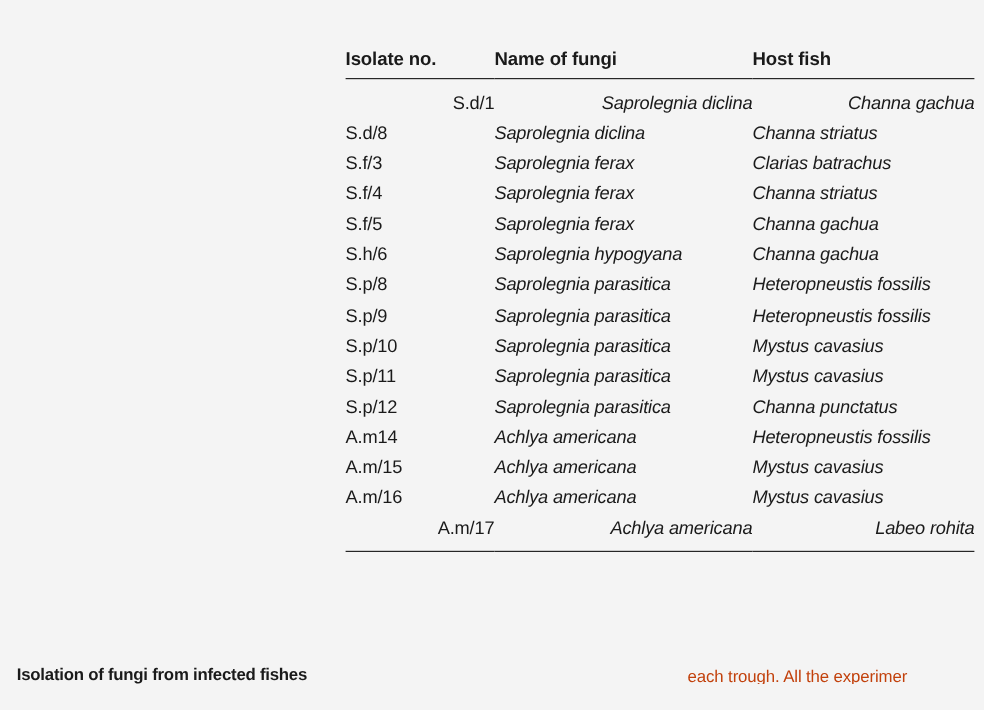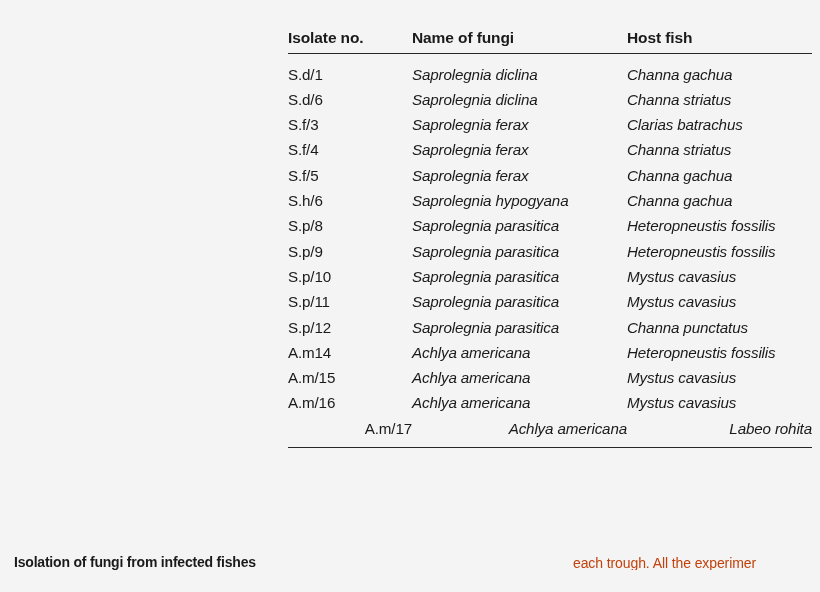--- a/index.html
+++ b/index.html
@@ -15,21 +15,21 @@
     color: #1a1a1a;
     overflow: hidden;
     position: relative;
     -webkit-font-smoothing: antialiased;
   }
 
   
   #table-figure {
     position: absolute;
     left: 288px;
-    top: 30px;
+    top: 42px;
     width: 524px;
   }
 
   table.data-table {
     border-collapse: collapse;
     width: 100%;
     table-layout: fixed;
   }
 
   table.data-table col.c-isolate { width: 124px; }
@@ -65,20 +65,21 @@
     line-height: 1;
     padding: 0;
     height: 25.3px;
     vertical-align: middle;
     white-space: nowrap;
     letter-spacing: -0.15px;
   }
 
   table.data-table tbody tr:first-child td {
     padding-top: 8px;
+    text-align: right;
   }
 
   td.cell-isolate {
     font-style: normal;
   }
   td.cell-fungi,
   td.cell-host {
     font-style: italic;
     margin-left: 16px;
   }
@@ -133,21 +134,21 @@
         <th>Host fish</th>
       </tr>
     </thead>
     <tbody id="table-body" style="border-bottom-color: rgb(38, 38, 38);">
         <tr>
           <td class="cell-isolate">S.d/1</td>
           <td class="cell-fungi">Saprolegnia diclina</td>
           <td class="cell-host">Channa gachua</td>
         </tr>
         <tr>
-          <td class="cell-isolate">S.d/6</td>
+          <td class="cell-isolate">S.d/8</td>
           <td class="cell-fungi">Saprolegnia diclina</td>
           <td class="cell-host">Channa striatus</td>
         </tr>
         <tr>
           <td class="cell-isolate">S.f/3</td>
           <td class="cell-fungi">Saprolegnia ferax</td>
           <td class="cell-host">Clarias batrachus</td>
         </tr>
         <tr>
           <td class="cell-isolate">S.f/4</td>

